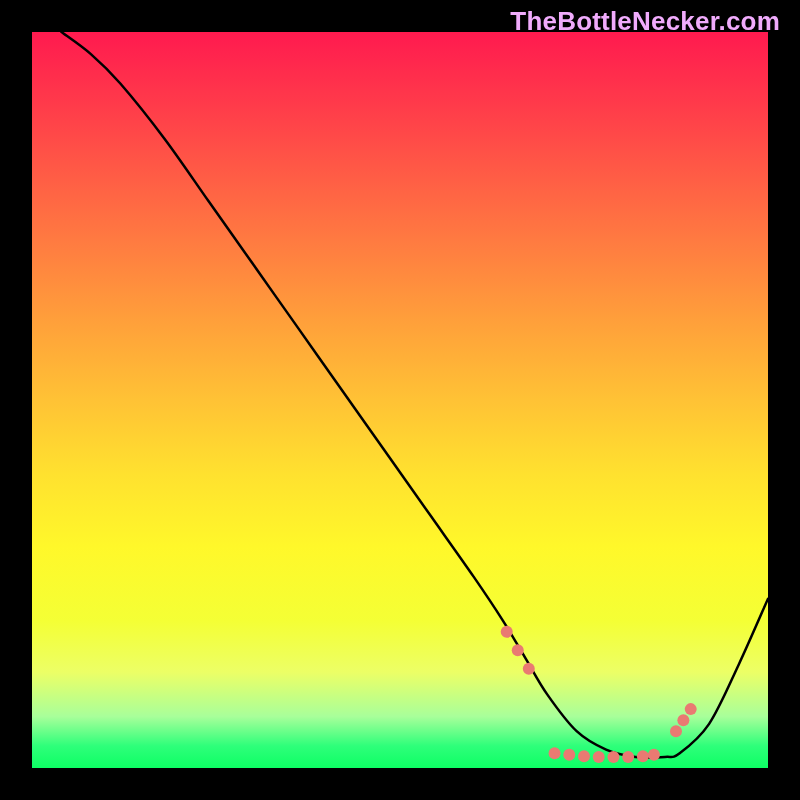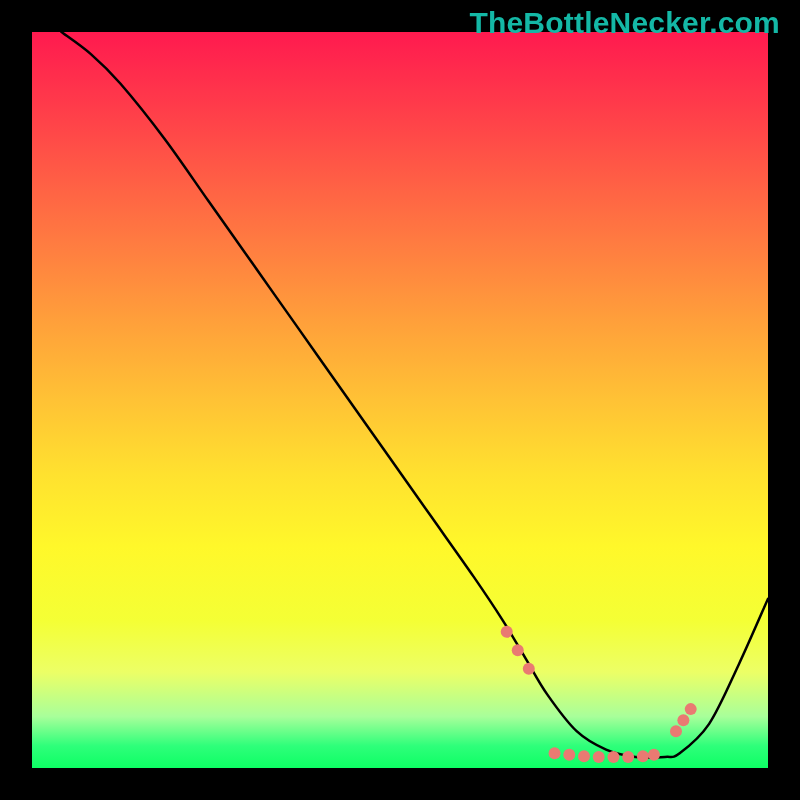--- a/index.html
+++ b/index.html
@@ -37,23 +37,23 @@
       #a8ff9a 93%,
       #2eff7a 97%,
       #0dff64 100%
     );
   }
   .watermark {
     position: absolute;
     top: 6px;
     right: 20px;
     font-family: Arial, Helvetica, sans-serif;
-    font-size: 30px;
+    font-size: 26px;
     font-weight: 600;
-    color: #14b8a6;
+    color: #f0abfc;
     letter-spacing: 0.2px;
     user-select: none;
   }
   svg.curve {
     position: absolute;
     left: 0;
     top: 0;
     width: 736px;
     height: 736px;
   }

